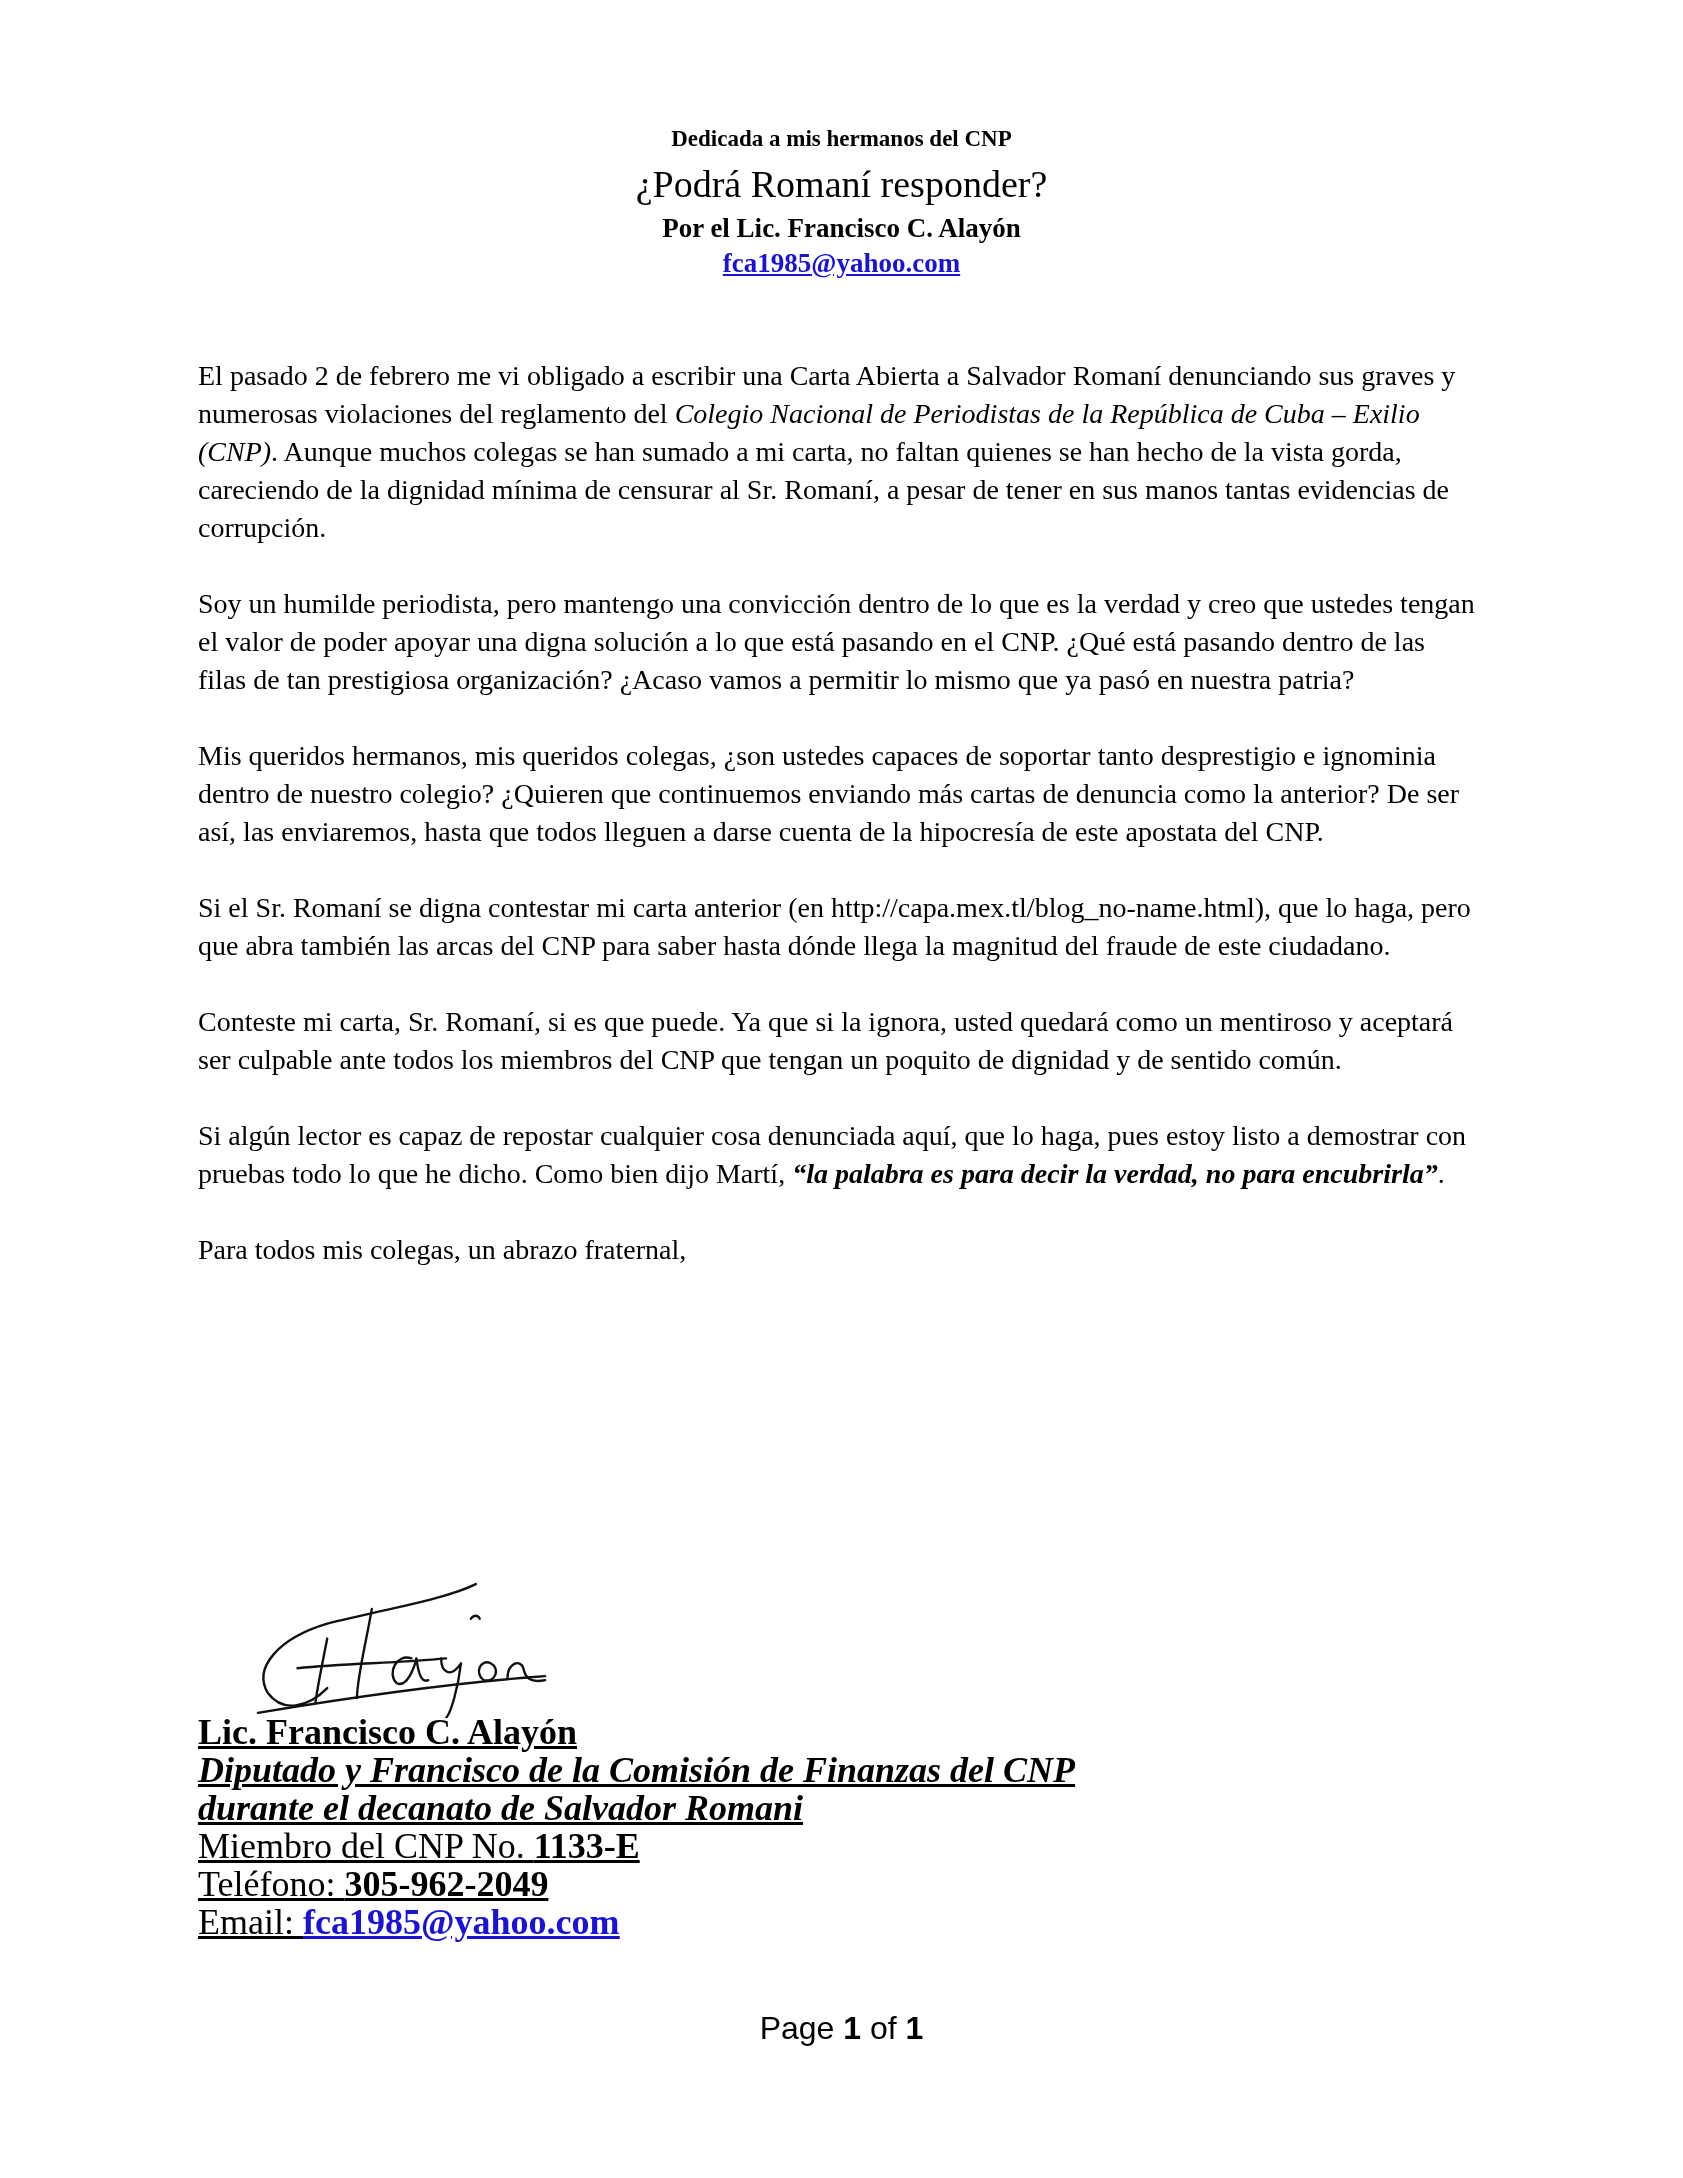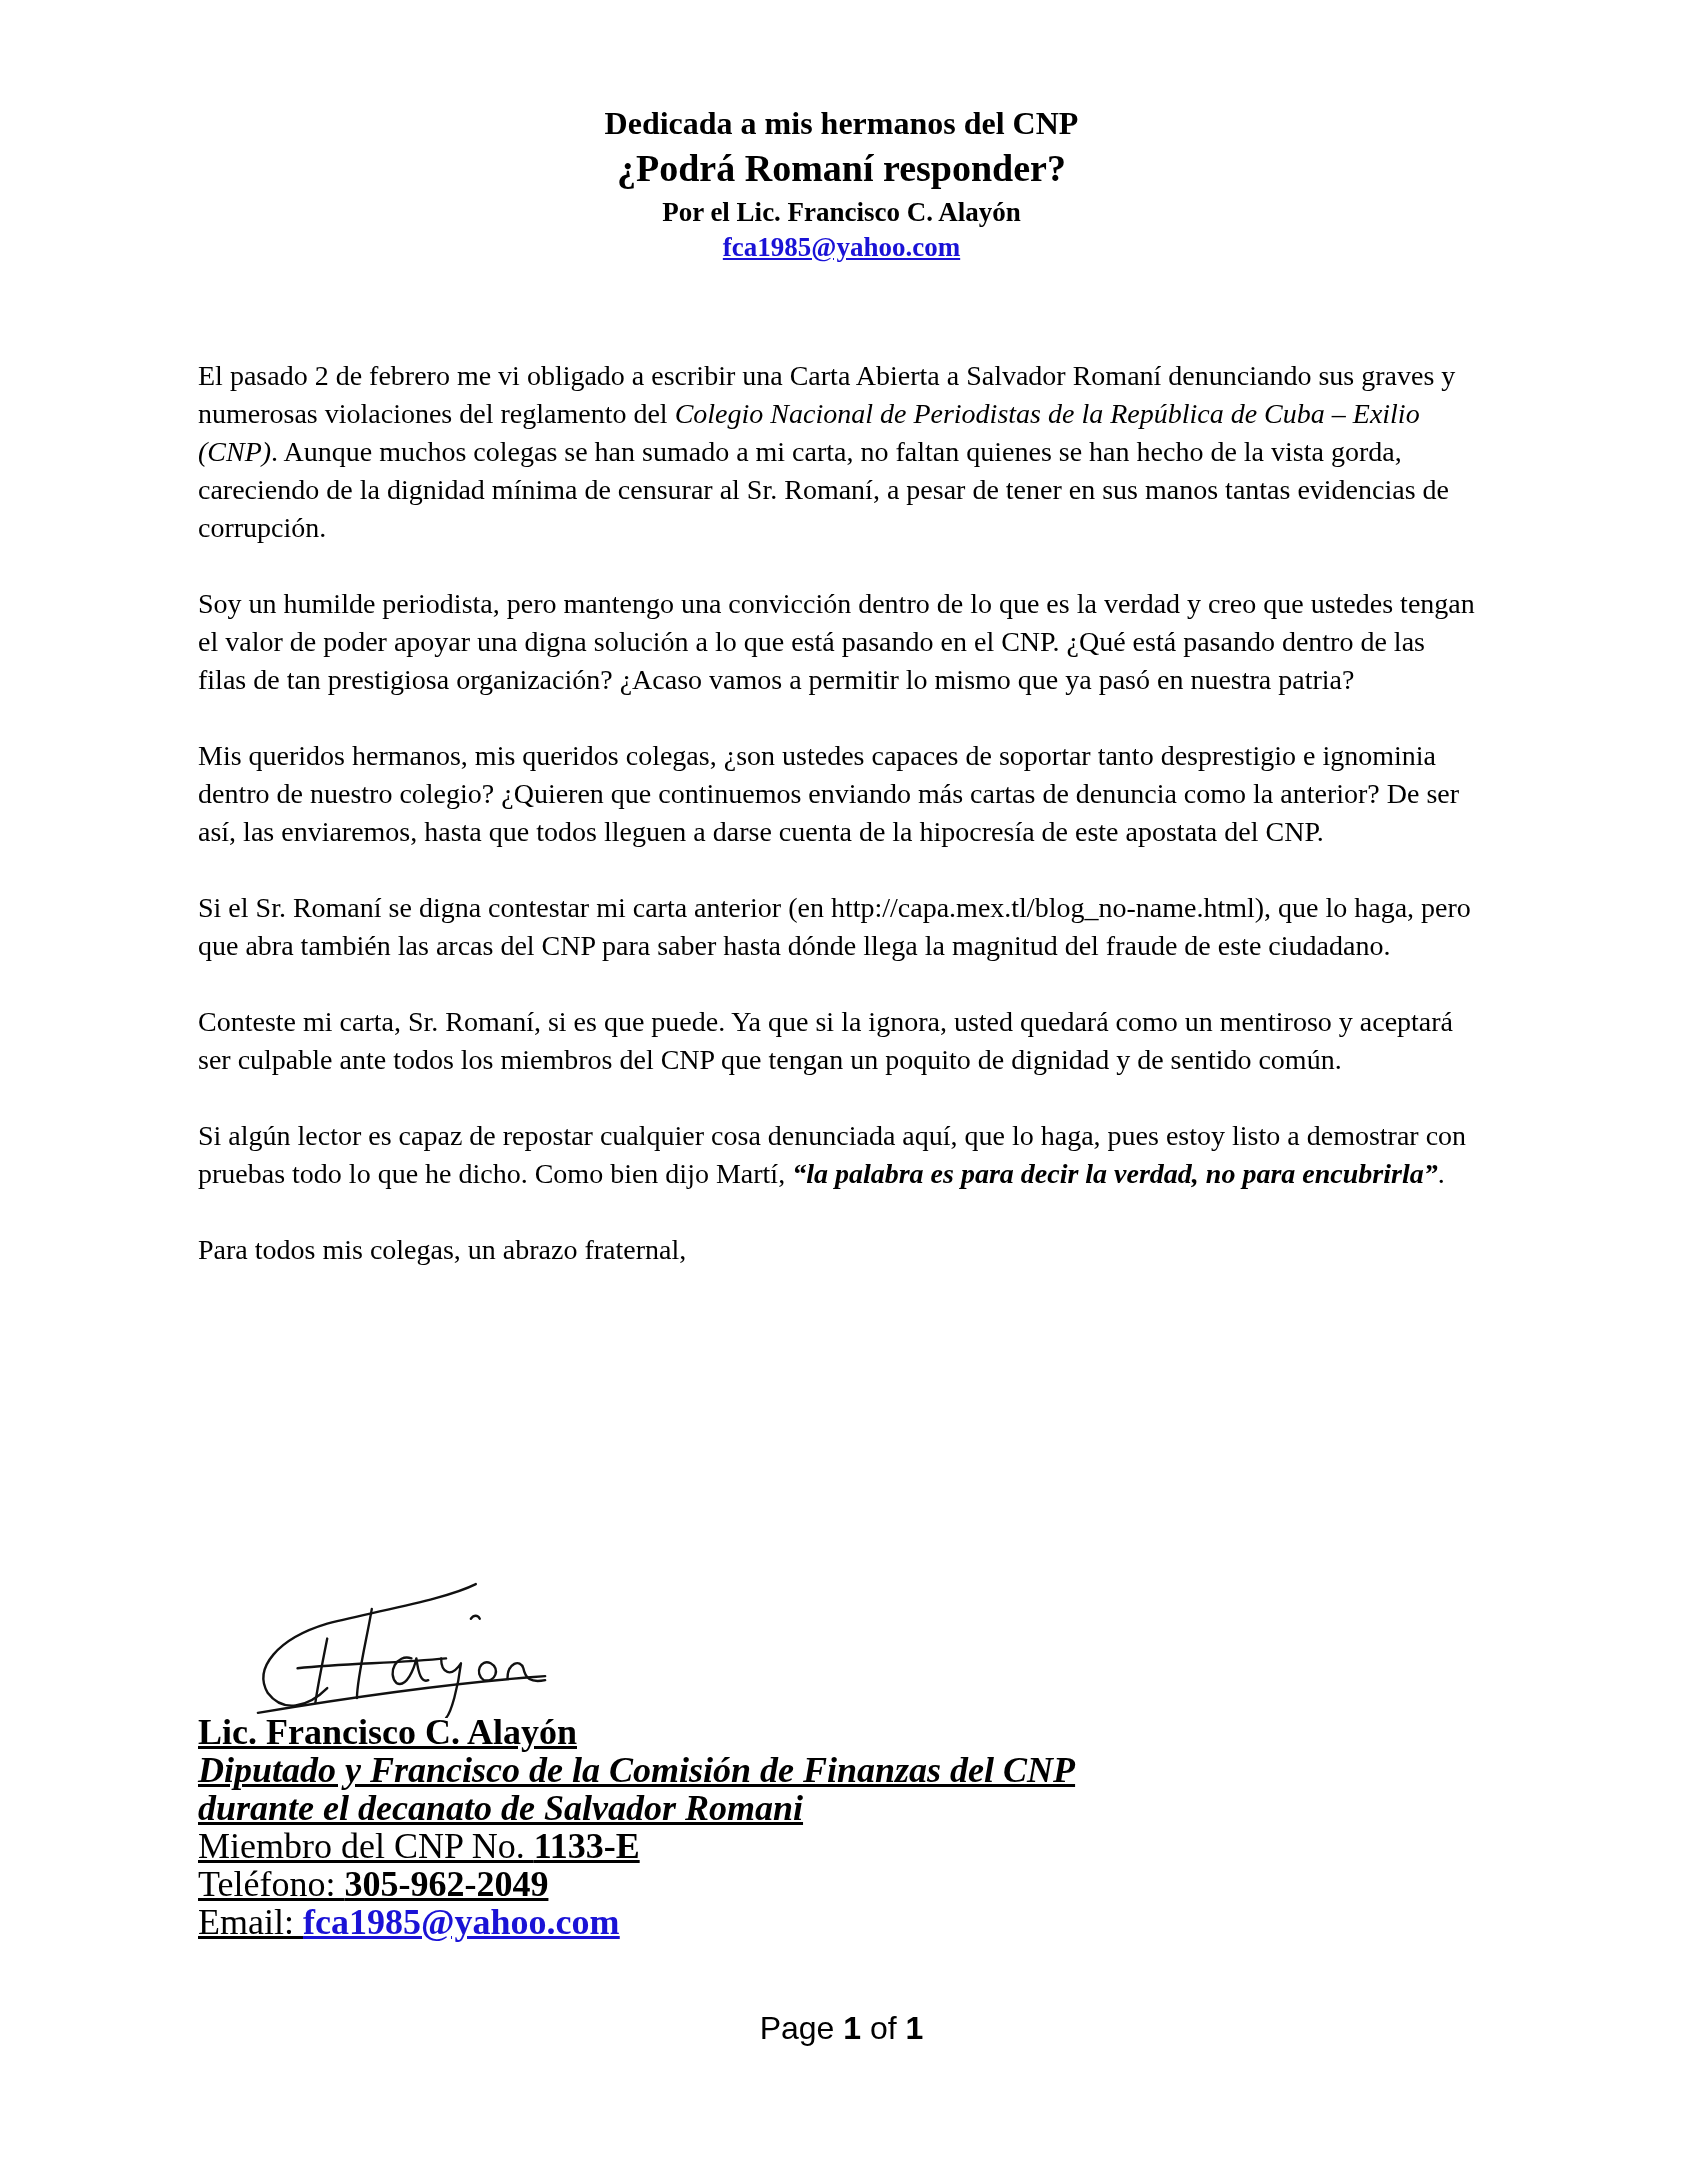--- a/index.html
+++ b/index.html
@@ -2,22 +2,22 @@
 <html><head>
 <meta charset="utf-8">
 <style>
   html, body { margin: 0; padding: 0; background: #ffffff; }
   body { width: 1683px; height: 2178px; position: relative; overflow: hidden;
          font-family: "Liberation Serif", "DejaVu Serif", serif; color: #000; }
   .page { position: absolute; left: 0; top: 0; width: 1683px; height: 2178px; }
   .header { position: absolute; left: 0; top: 104px; width: 1683px; text-align: center; }
   .title { font-weight: bold; font-size: 47px; line-height: 55px; letter-spacing: 0.3px; }
   .title sup { font-size: 26px; vertical-align: 18px; line-height: 0; }
-  .dedication { font-weight: bold; font-size: 32px; line-height: 34px; margin-top: 2px; }
-  .subtitle { font-weight: bold; font-size: 38px; line-height: 48px; margin-top: 4px; }
+  .dedication { font-weight: bold; font-size: 23px; line-height: 34px; margin-top: 18px; }
+  .subtitle { font-weight: normal; font-size: 38px; line-height: 48px; margin-top: 4px; }
   .byline { font-weight: bold; font-size: 27px; line-height: 36px; margin-top: 2px; }
   .header-email { font-size: 27px; line-height: 34px; color: #1a12d6; text-decoration: underline; font-weight: bold; }
   .body { position: absolute; left: 198px; top: 319px; width: 1277px; font-size: 28px; line-height: 38px; }
   .date { font-weight: bold; margin: 0; }
   .salutation { margin: 38px 0 0 0; }
   p.para { margin: 38px 0 0 0; }
   .it { font-style: italic; }
   .quote { font-style: italic; font-weight: bold; }
   .signature { position: absolute; left: 248px; top: 1569px; width: 416px; height: 149px; }
   .closing { position: absolute; left: 198px; top: 1713px; font-size: 36px; line-height: 38px; text-decoration: underline; }

